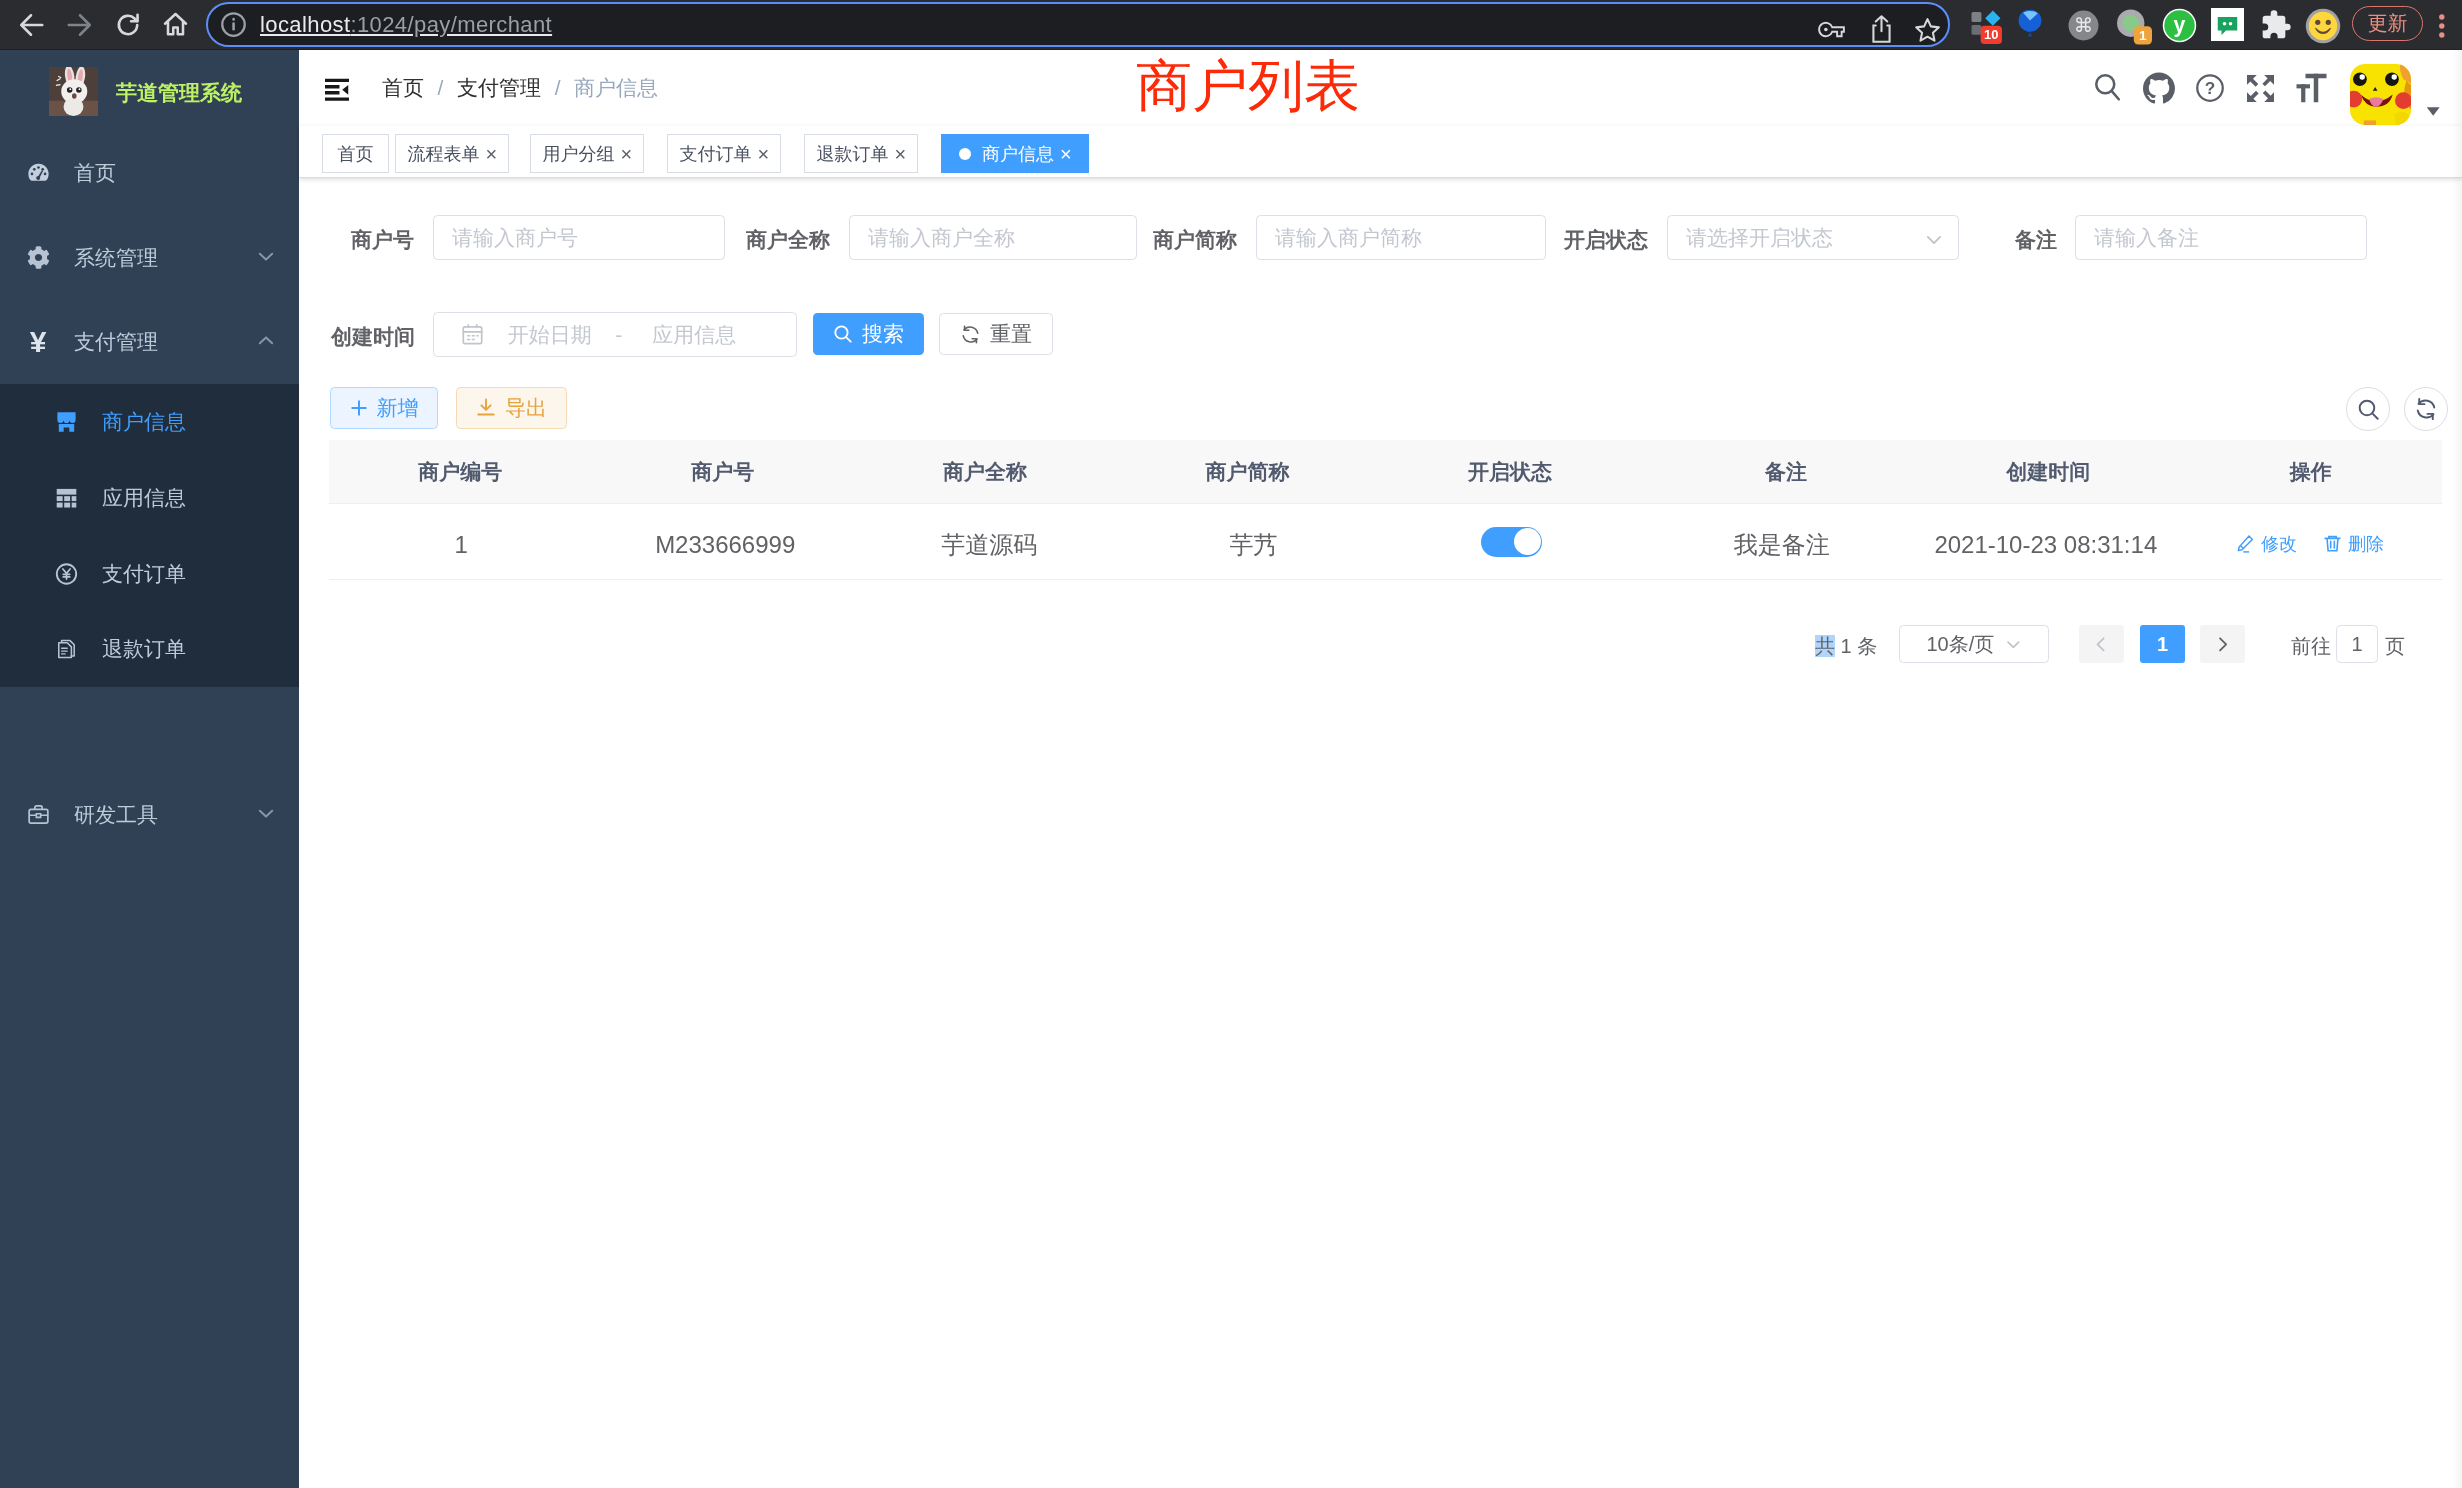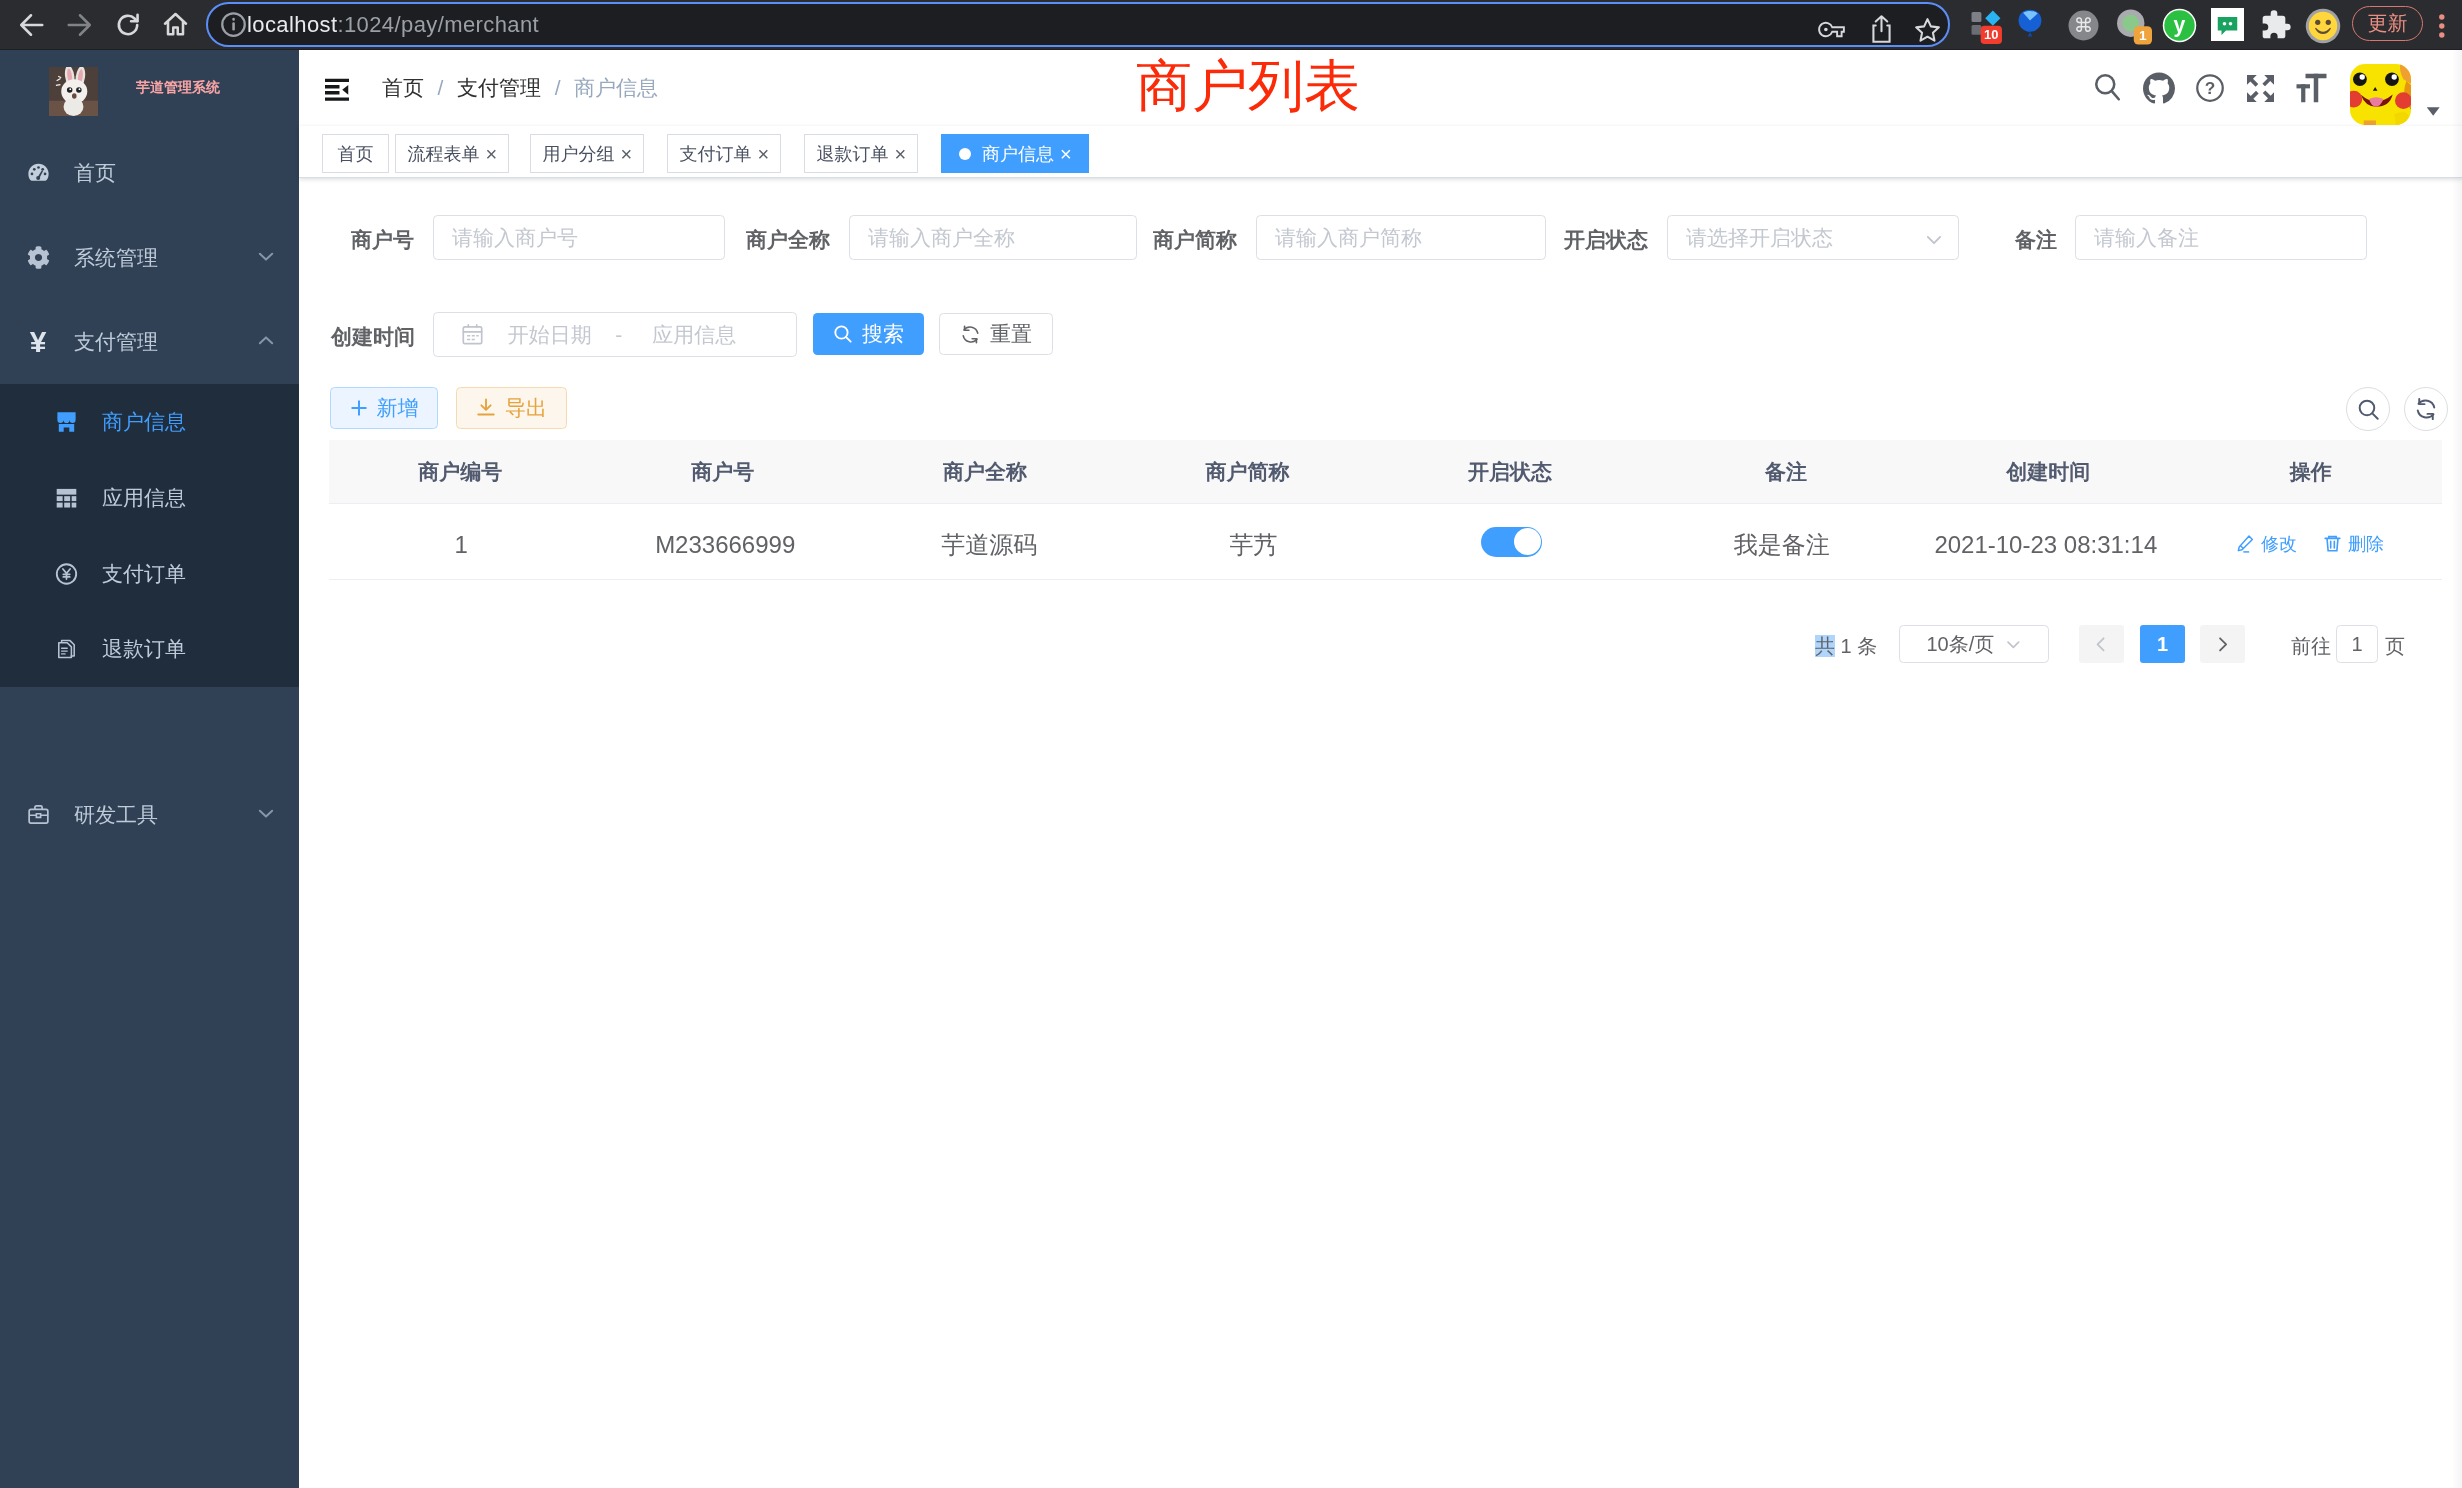--- a/index.html
+++ b/index.html
@@ -5,28 +5,28 @@
 <style>
 * { margin:0; padding:0; box-sizing:border-box; }
 html,body { width:2462px; height:1489px; overflow:hidden; }
 body { font-family:"Liberation Sans", sans-serif; background:#fff; position:relative; }
 .abs { position:absolute; }
 
 
 #chrome { position:absolute; left:0; top:0; width:2462px; height:50px; background:#2b2c2f; border-bottom:0.8px solid #1f2023; }
 #chrome svg { display:block; }
 #urlpill { position:absolute; left:206px; top:2.3px; width:1744px; height:45px; background:#1d1e21; border:2.3px solid #5c8ef8; border-radius:23px; display:flex; align-items:center; }
-#urltext { font-size:22px; color:#e8eaed; letter-spacing:0.4px; }
+#urltext { font-size:22px; color:#e8eaed; margin-left:13px; letter-spacing:0.4px;text-decoration:underline; }
 #urltext .dim { color:#9aa0a6; }
 #updatepill { position:absolute; left:2352px; top:6px; width:71px; height:35px; border:1.5px solid #d9776e; border-radius:18px; color:#e98e82; font-size:20px; display:flex; align-items:center; justify-content:center; }
 
 
 #sidebar { position:absolute; left:0; top:50px; width:299px; height:1439px; background:#304156; }
 #logo { position:absolute; left:0; top:0; width:299px; height:80px; }
-#logo .title { position:absolute; left:136px; top:29px; color:#fca5a5; font-size:14px; font-weight:bold; letter-spacing:0; }
+#logo .title { position:absolute; left:116px; top:29px; color:#bef264; font-size:21px; font-weight:bold; letter-spacing:0; }
 .menu-item { position:absolute; left:0; width:299px; height:85px; }
 .menu-item .mi-icon { position:absolute; left:26px; top:50%; transform:translateY(-50%); width:24px; height:24px; display:flex; align-items:center; justify-content:center; }
 .menu-item .mi-text { position:absolute; left:74px; top:50%; transform:translateY(-50%); font-size:21px; color:#bfcbd9; }
 .menu-item .mi-arrow { position:absolute; right:23px; top:50%; transform:translateY(-50%); }
 #submenu { position:absolute; left:0; top:334px; width:299px; height:303px; background:#1f2d3d; }
 .sub-item { position:absolute; left:0; width:299px; height:76px; }
 .sub-item .mi-icon { position:absolute; left:55px; top:50%; transform:translateY(-50%); width:23px; height:23px; display:flex; align-items:center; justify-content:center; }
 .sub-item .mi-text { position:absolute; left:102px; top:50%; transform:translateY(-50%); font-size:21px; color:#bfcbd9; }
 .sub-item.active .mi-text { color:#409eff; }
 

